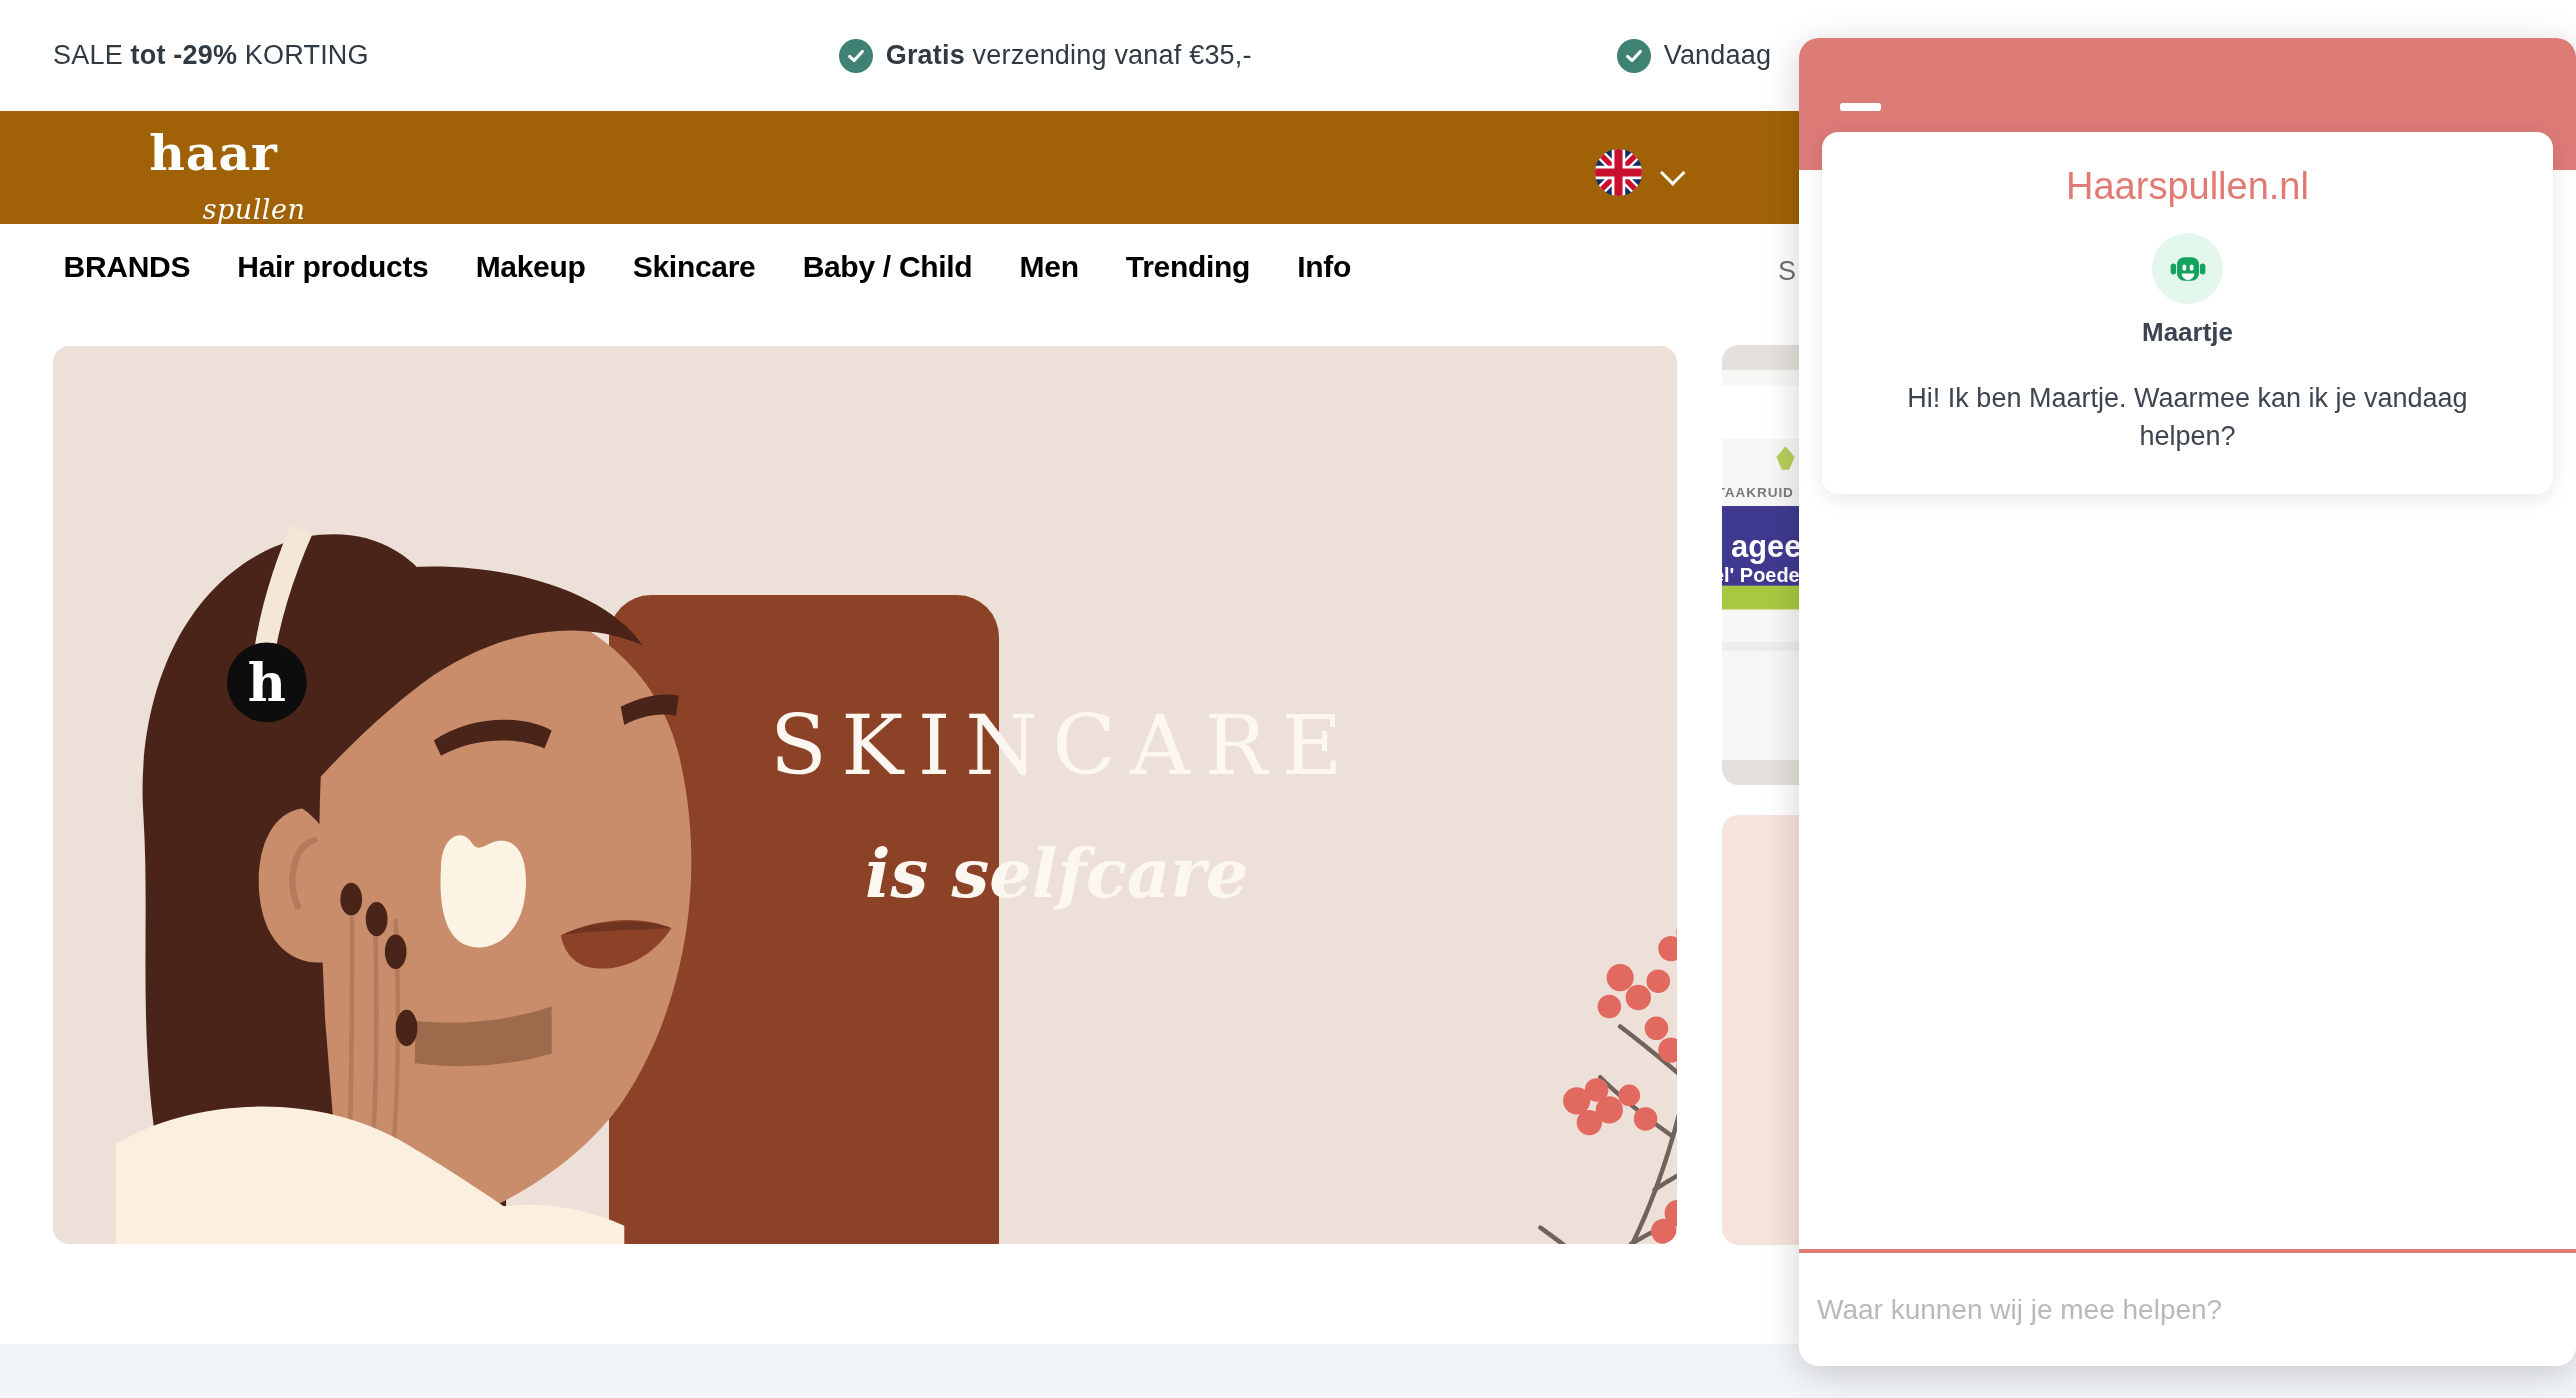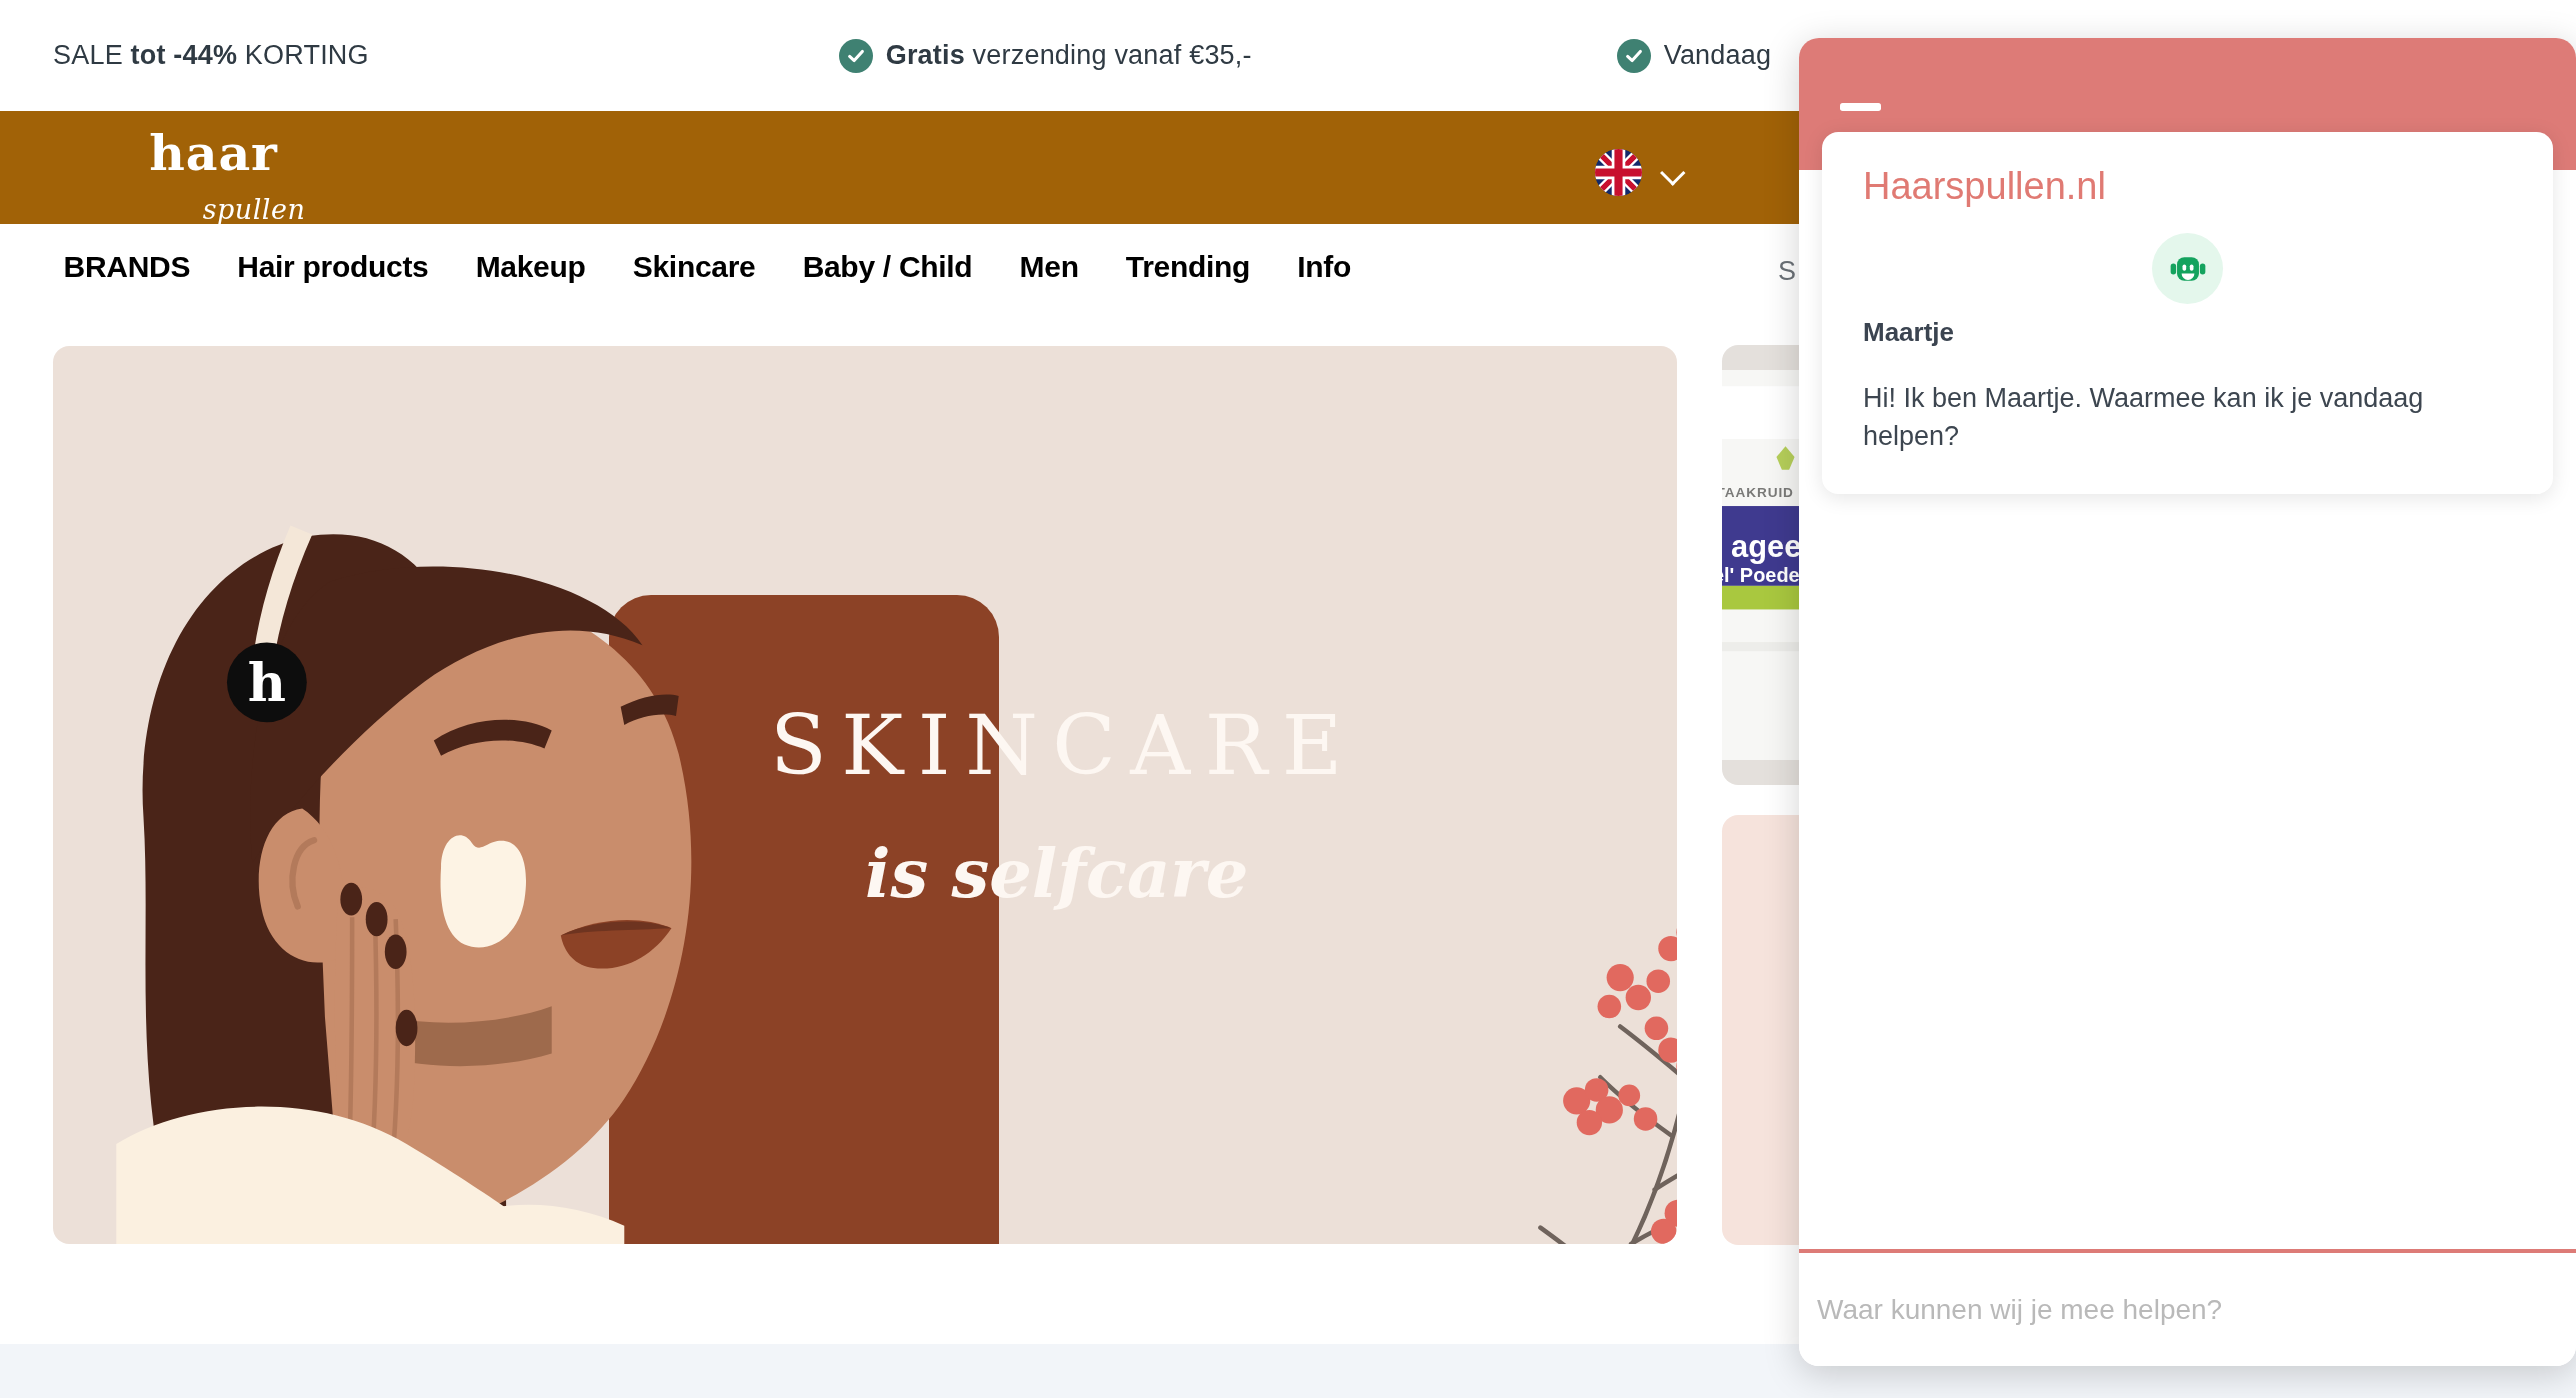--- a/index.html
+++ b/index.html
@@ -141,21 +141,21 @@
   .minimize-bar {
     position: absolute; left: 41px; top: 65px; width: 41px; height: 8.2px;
     background: #ffffff; border-radius: 2.7px; cursor: pointer;
   }
   .chat-body { flex: 1 1 auto; background: #ffffff; position: relative; padding: 0 23px; }
   .welcome-card {
     position: relative; margin-top: -38px;
     background: #ffffff; border-radius: 16.3px;
     box-shadow: 0 3.6px 20px rgba(0,0,0,.10);
     padding: 34px 41px 38px;
-    text-align: left;
+    text-align: center;
   }
   .chat-brand {
     font-size: 38px; color: #e07a73; font-weight: 400; line-height: 1.1;
     margin-bottom: 25.4px;
   }
   .avatar {
     width: 71px; height: 71px; border-radius: 50%;
     background: #e4f7ec; margin: 0 auto 12.7px;
     display: flex; align-items: center; justify-content: center;
   }
@@ -173,21 +173,21 @@
 </style>
 </head>
 <body>
 
 <div class="page">
 
   <div class="usp-bar">
 
     <div class="usp-item usp-1">
       <span class="usp-text">
-        <span>SALE </span><b>tot -44%</b><span> KORTING</span>
+        <span>SALE </span><b>tot -29%</b><span> KORTING</span>
       </span>
     </div>
 
     <div class="usp-item usp-2">
       <span class="check-circle">
         <svg width="20" height="20" viewBox="0 0 22 22">
             <path d="M4 11.5 L9 16 L18 6" stroke="#ffffff" stroke-width="3.4" fill="none" stroke-linecap="round" stroke-linejoin="round"></path>
           </svg>
       </span>
       <span class="usp-text">

